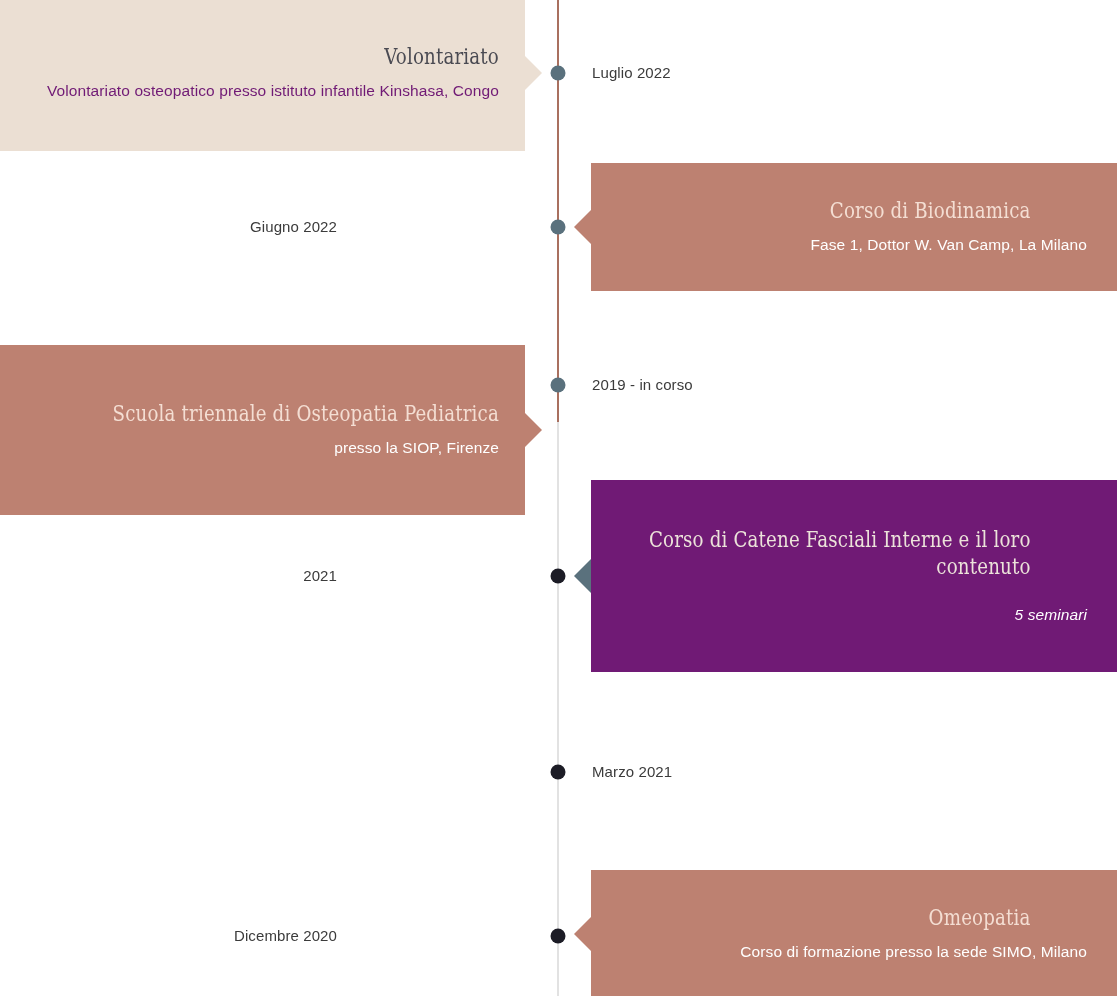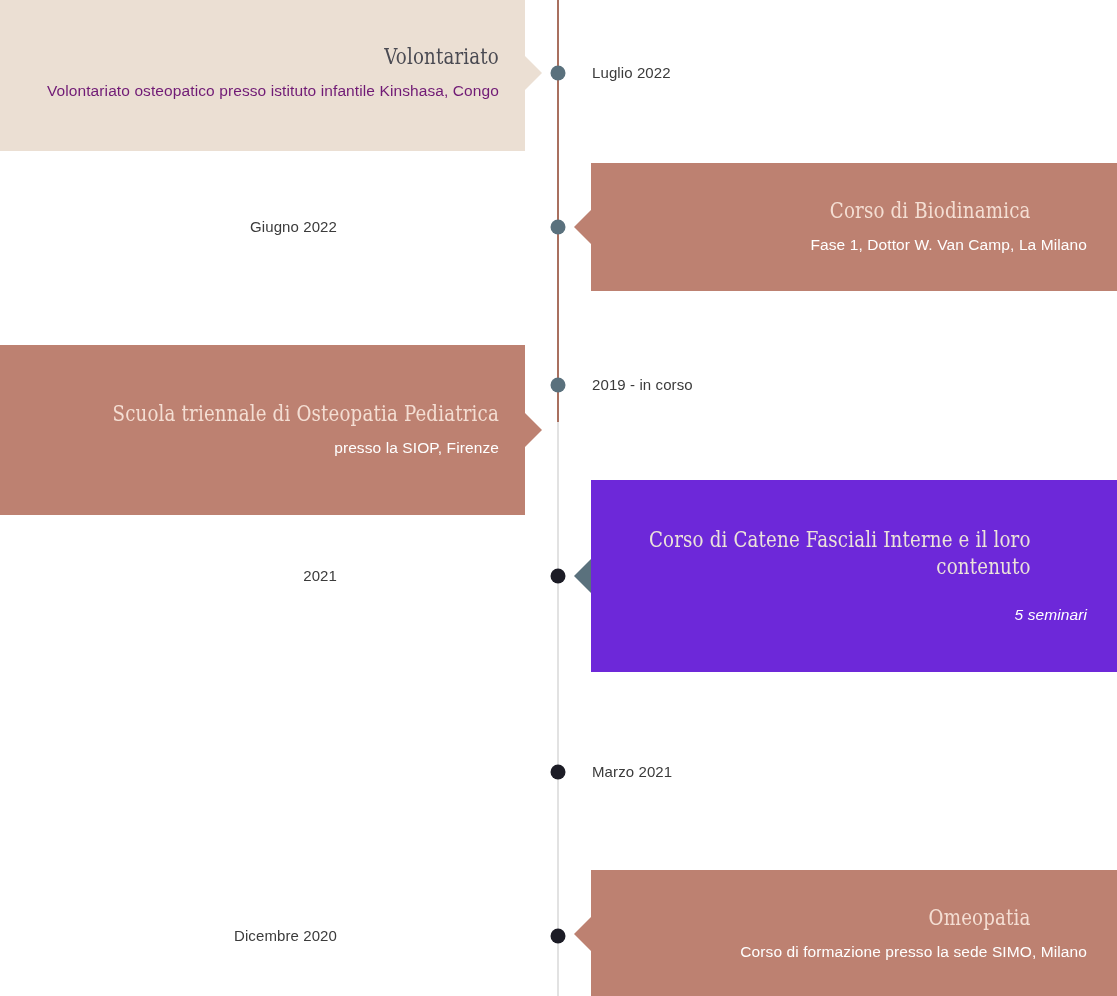--- a/index.html
+++ b/index.html
@@ -115,21 +115,21 @@
     height: 0;
     border-top: 17px solid transparent;
     border-bottom: 17px solid transparent;
   }
   .card.left  .pointer i { border-left: 17px solid currentColor; }
   .card.right .pointer i { border-right: 17px solid currentColor; }
 
   
   .theme-beige     { background: #ebdfd3; color: #ebdfd3; }
   .theme-terracotta{ background: #bd8171; color: #bd8171; }
-  .theme-slate     { background: #6d28d9; color: #5a717d; }
+  .theme-slate     { background: #701a75; color: #5a717d; }
 
   .card-title {
     font-family: "DejaVu Serif", serif;
     font-weight: 400;
     font-size: 23px;
     line-height: 1.18;
     letter-spacing: .2px;
     margin-bottom: 10px;
     font-stretch: condensed;
     transform: scaleX(.88);

